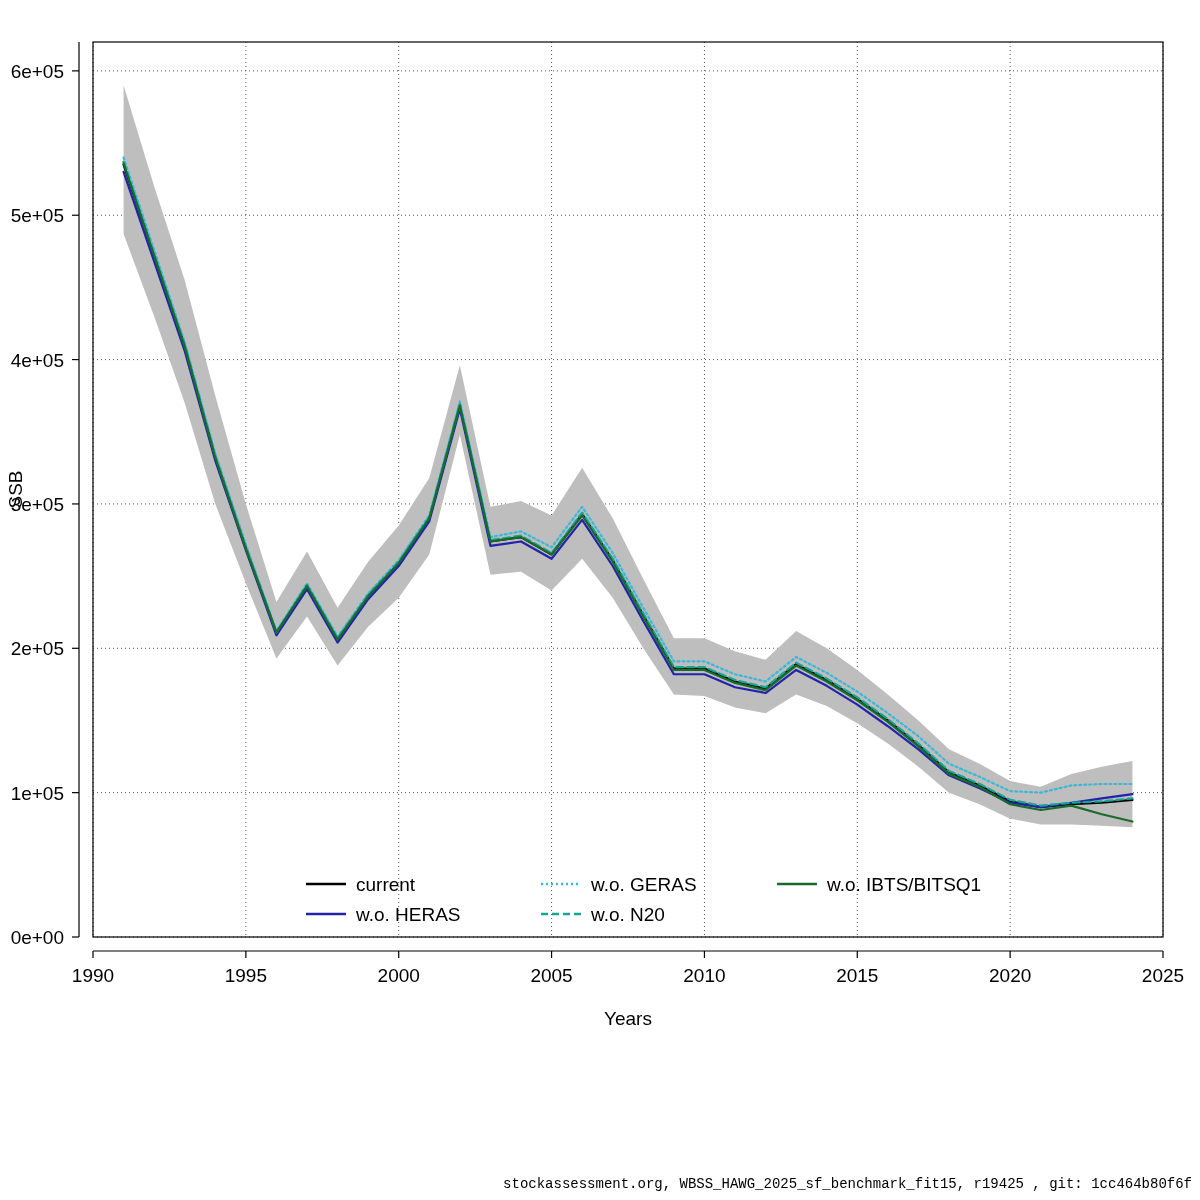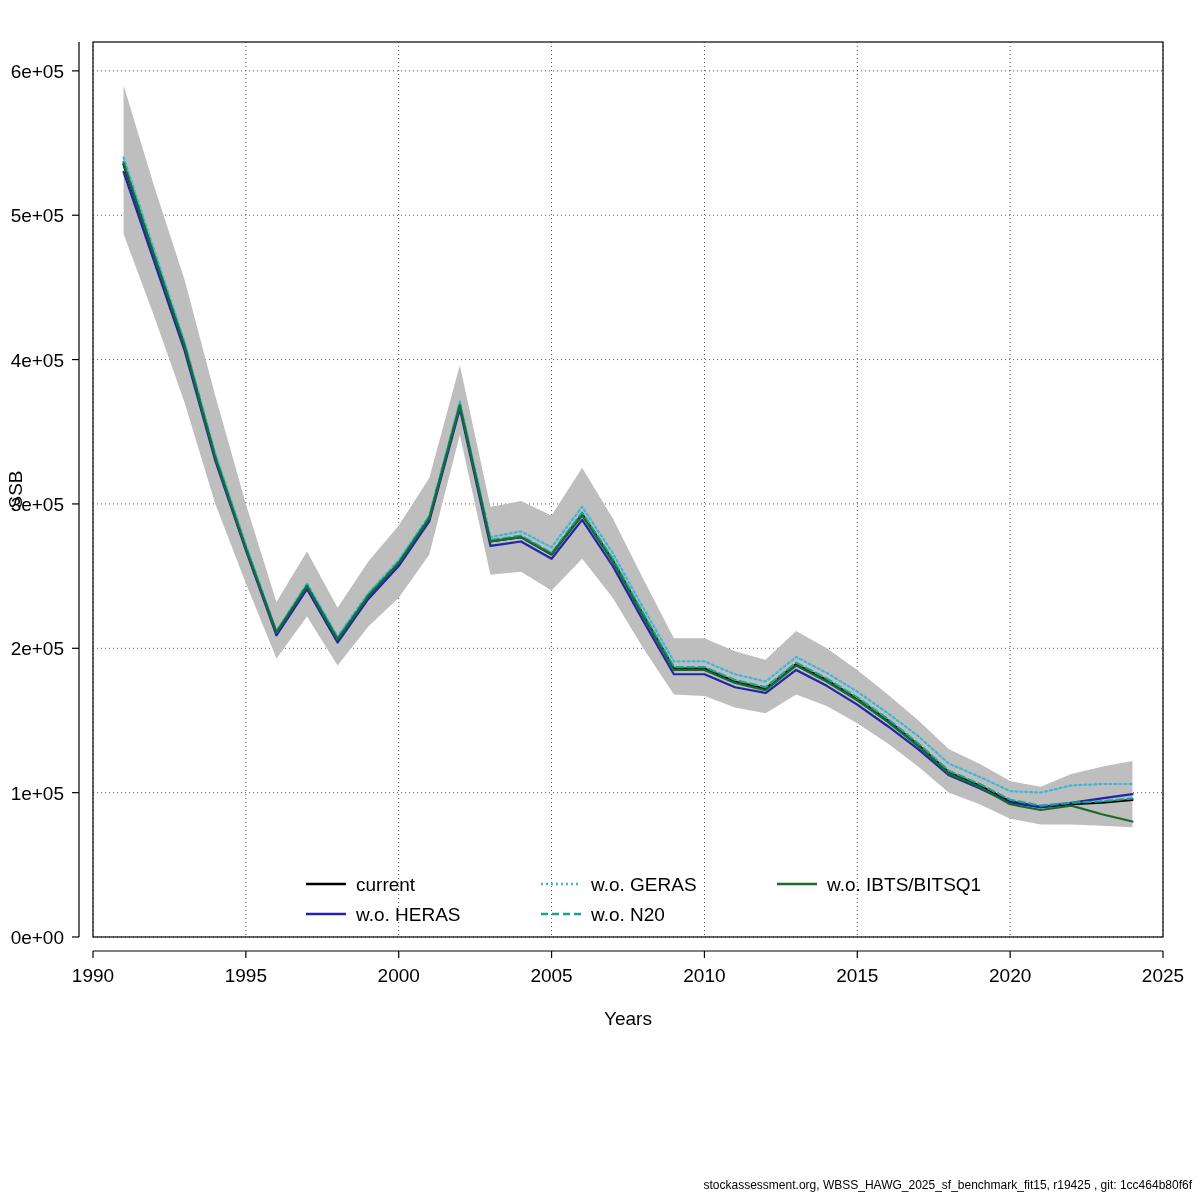--- a/index.html
+++ b/index.html
@@ -38,22 +38,22 @@
   }
   .legend-label {
     font-family: "Liberation Sans", sans-serif;
     font-size: 19px;
     fill: #000000;
   }
   .footer-note {
     position: absolute;
     right: 8px;
     bottom: 8px;
-    font-family: Liberation Sans, sans-serif;
-    font-size: 12px;
+    font-family: Liberation Mono, monospace;
+    font-size: 14px;
     color: #000000;
     white-space: nowrap;
   }
 </style>
 </head>
 <body>
 
 <div id="chart-root">
   <svg class="plot" id="plot-svg" viewBox="0 0 1200 1200">
       <g>

